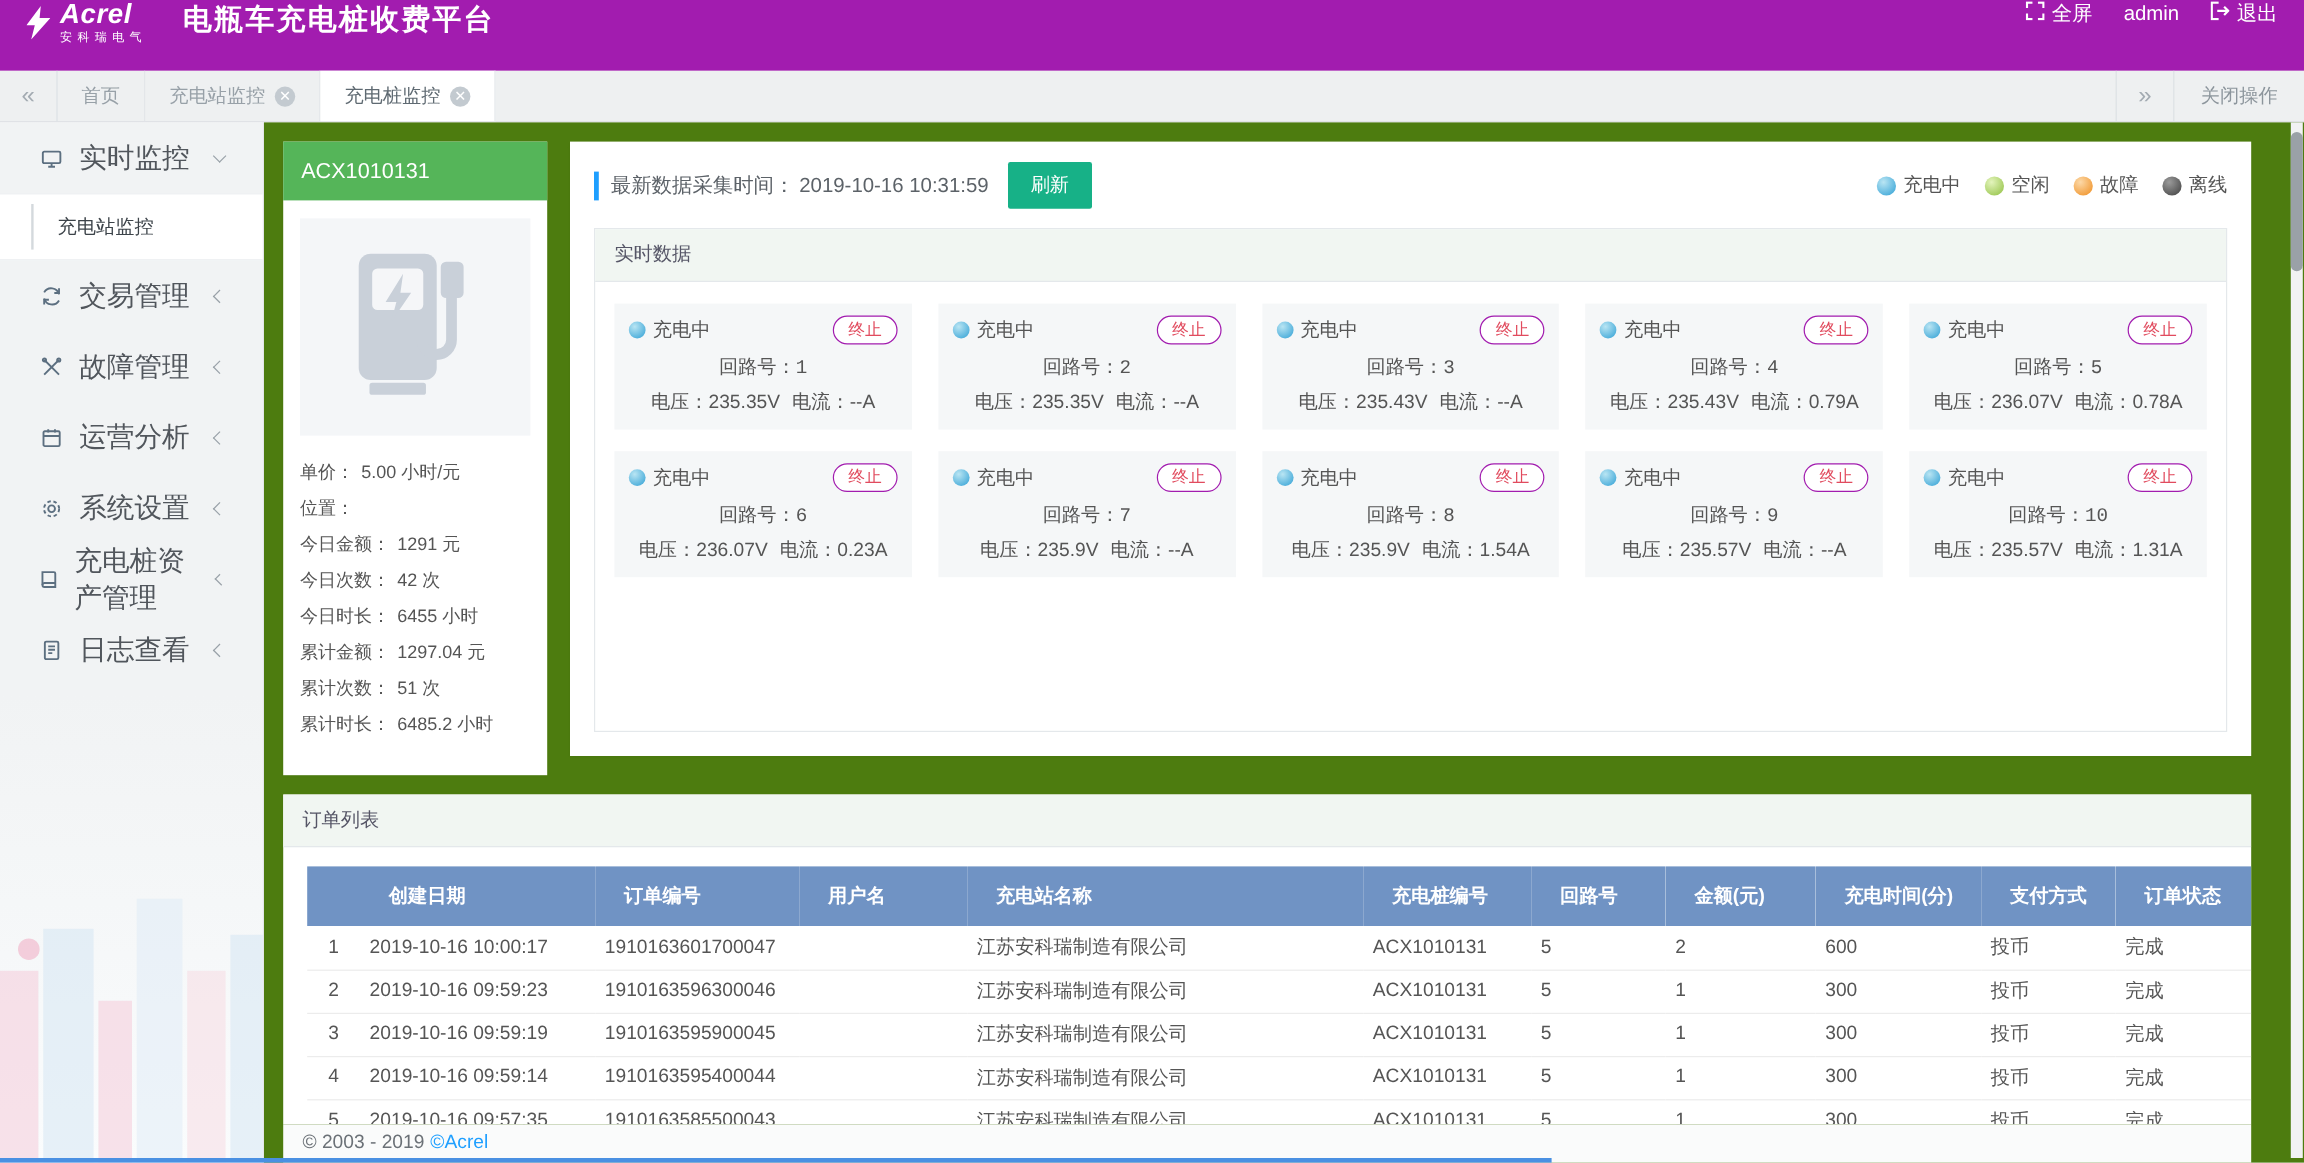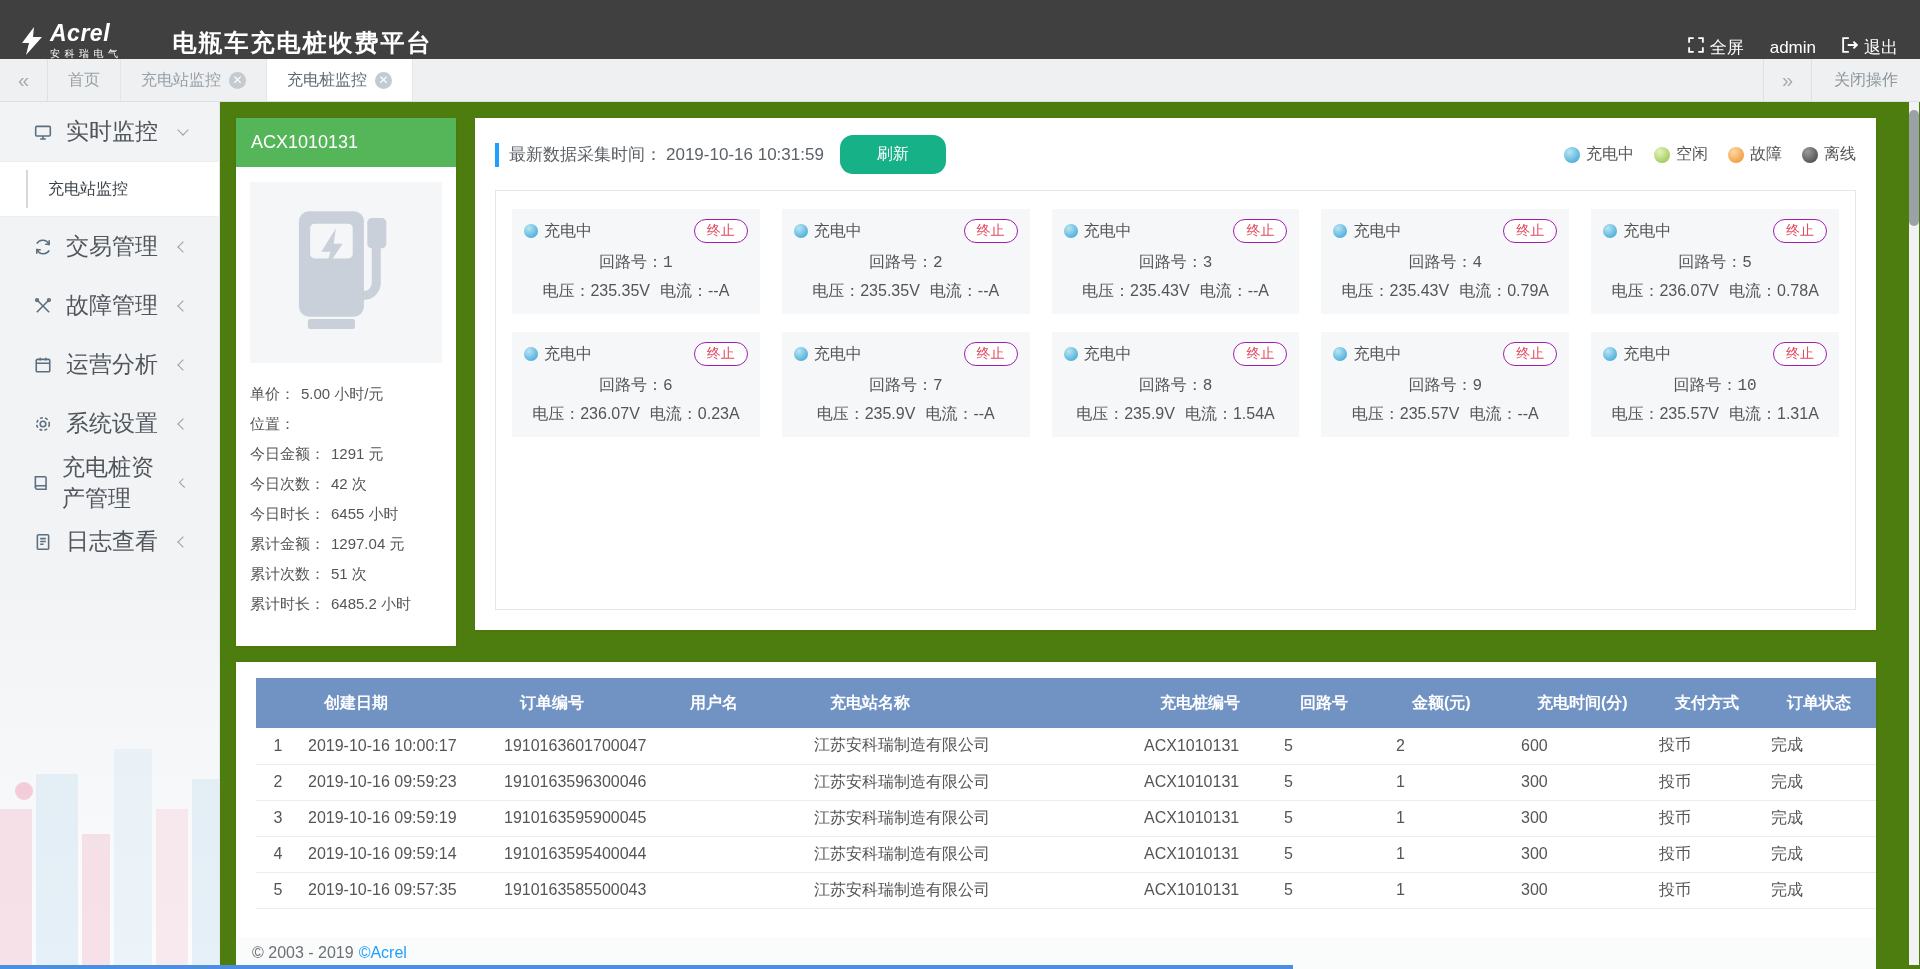--- a/index.html
+++ b/index.html
@@ -1,21 +1,21 @@
 <!DOCTYPE html>
 <html><head>
 <meta charset="utf-8">
 <style>
   * { margin:0; padding:0; box-sizing:border-box; }
   html,body { width:1920px; height:969px; overflow:hidden; background:#fff;
     font-family:"Liberation Sans","DejaVu Sans",sans-serif; }
   .app { width:1920px; height:969px; display:flex; flex-direction:column; position:relative; }
 
   
-  .header { height:59px; background:#404040; color:#fff; display:flex; align-items:flex-end; padding:0 22px; flex:0 0 auto;gap:20px; }
+  .header { height:59px; background:#a21caf; color:#fff; display:flex; align-items:flex-start; padding:0 22px; flex:0 0 auto; }
   .logo { display:flex; align-items:center; gap:8px; }
   .logo-mark svg { display:block; }
   .logo-text { display:flex; flex-direction:column; line-height:1; }
   .logo-name { font-size:23px; font-weight:bold; font-style:italic; letter-spacing:.5px; }
   .logo-sub { font-size:10px; letter-spacing:4.5px; margin-top:4px; white-space:nowrap; }
   .app-title { font-size:24px; font-weight:bold; margin-left:30px; letter-spacing:2px; }
   .header-right { margin-left:auto; display:flex; align-items:center; gap:26px; font-size:17px; }
   .header-item { display:flex; align-items:center; gap:6px; cursor:pointer; }
 
   
@@ -51,21 +51,21 @@
   .station-body { padding:15px 14px; }
   .pile-icon-box { height:181px; background:#f4f6f8; display:flex; align-items:center; justify-content:center; margin-bottom:16px; }
   .stat-line { font-size:15px; color:#555; line-height:30px; white-space:nowrap; }
   .stat-label { margin-right:6px; }
 
   .monitor-panel { flex:1; min-width:0; background:#fff; box-shadow:0 1px 3px rgba(0,0,0,.07); padding:17px 20px; height:512px; }
   .monitor-top { display:flex; align-items:center; }
   .accent-bar { width:4px; height:24px; background:#1e9fff; margin-right:10px; }
   .collect-text { font-size:17px; color:#5c6268; }
   .collect-time { margin-left:4px; }
-  .refresh-btn { margin-left:16px; background:#17b187; color:#fff; border:none; font-size:16px; padding:9px 37px; border-radius:13px; cursor:pointer; font-family:Liberation Mono, monospace; }
+  .refresh-btn { margin-left:16px; background:#17b187; color:#fff; border:none; font-size:16px; padding:9px 19px; border-radius:2px; cursor:pointer; font-family:Liberation Mono, monospace; }
   .legend { margin-left:auto; display:flex; align-items:center; gap:20px; font-size:16px; color:#555; }
   .legend-item { display:flex; align-items:center; gap:6px; }
   .sphere { width:16px; height:16px; border-radius:50%; display:inline-block; }
   .sphere.small { width:14px; height:14px; }
   .sphere.charging { background:radial-gradient(circle at 35% 30%, #b9e5f3, #2e9fd4); }
   .sphere.idle { background:radial-gradient(circle at 35% 30%, #e3f4bc, #8fbf3f); }
   .sphere.fault { background:radial-gradient(circle at 35% 30%, #fcd9a8, #ef8c1d); }
   .sphere.offline { background:radial-gradient(circle at 35% 30%, #9b9b9b, #3d3d3d); }
 
   .realtime-box { border:1px solid #e4e8eb; margin-top:16px; height:420px; }
@@ -296,20 +296,21 @@
                     <span>故障</span>
                   </span>
                 <span class="legend-item">
                     <span class="sphere offline"></span>
                     <span>离线</span>
                   </span>
               </div>
             </div>
 
             <div class="realtime-box">
+              <div class="box-header">实时数据</div>
               <div class="cards-grid">
 
                 <div class="circuit-card">
                   <div class="card-top">
                       <span class="sphere charging small"></span>
                       <span class="card-status">充电中</span>
                       <span class="stop-badge">终止</span>
                     </div>
                   <div class="card-circuit"><span>回路号：</span><span>1</span></div>
                   <div class="card-meter"><span>电压：</span><span>235.35V</span><span class="mspace"></span><span>电流：</span><span>--A</span></div>
@@ -404,20 +405,21 @@
                   <div class="card-circuit"><span>回路号：</span><span>10</span></div>
                   <div class="card-meter"><span>电压：</span><span>235.57V</span><span class="mspace"></span><span>电流：</span><span>1.31A</span></div>
                 </div>
 
               </div>
             </div>
           </div>
         </div>
 
         <div class="orders-panel">
+          <div class="box-header">订单列表</div>
           <div class="orders-body">
             <table class="orders">
               <colgroup>
                 <col style="width:44px">
                   <col style="width:196px">
                   <col style="width:170px">
                   <col style="width:140px">
                   <col style="width:330px">
                   <col style="width:140px">
                   <col style="width:112px">

